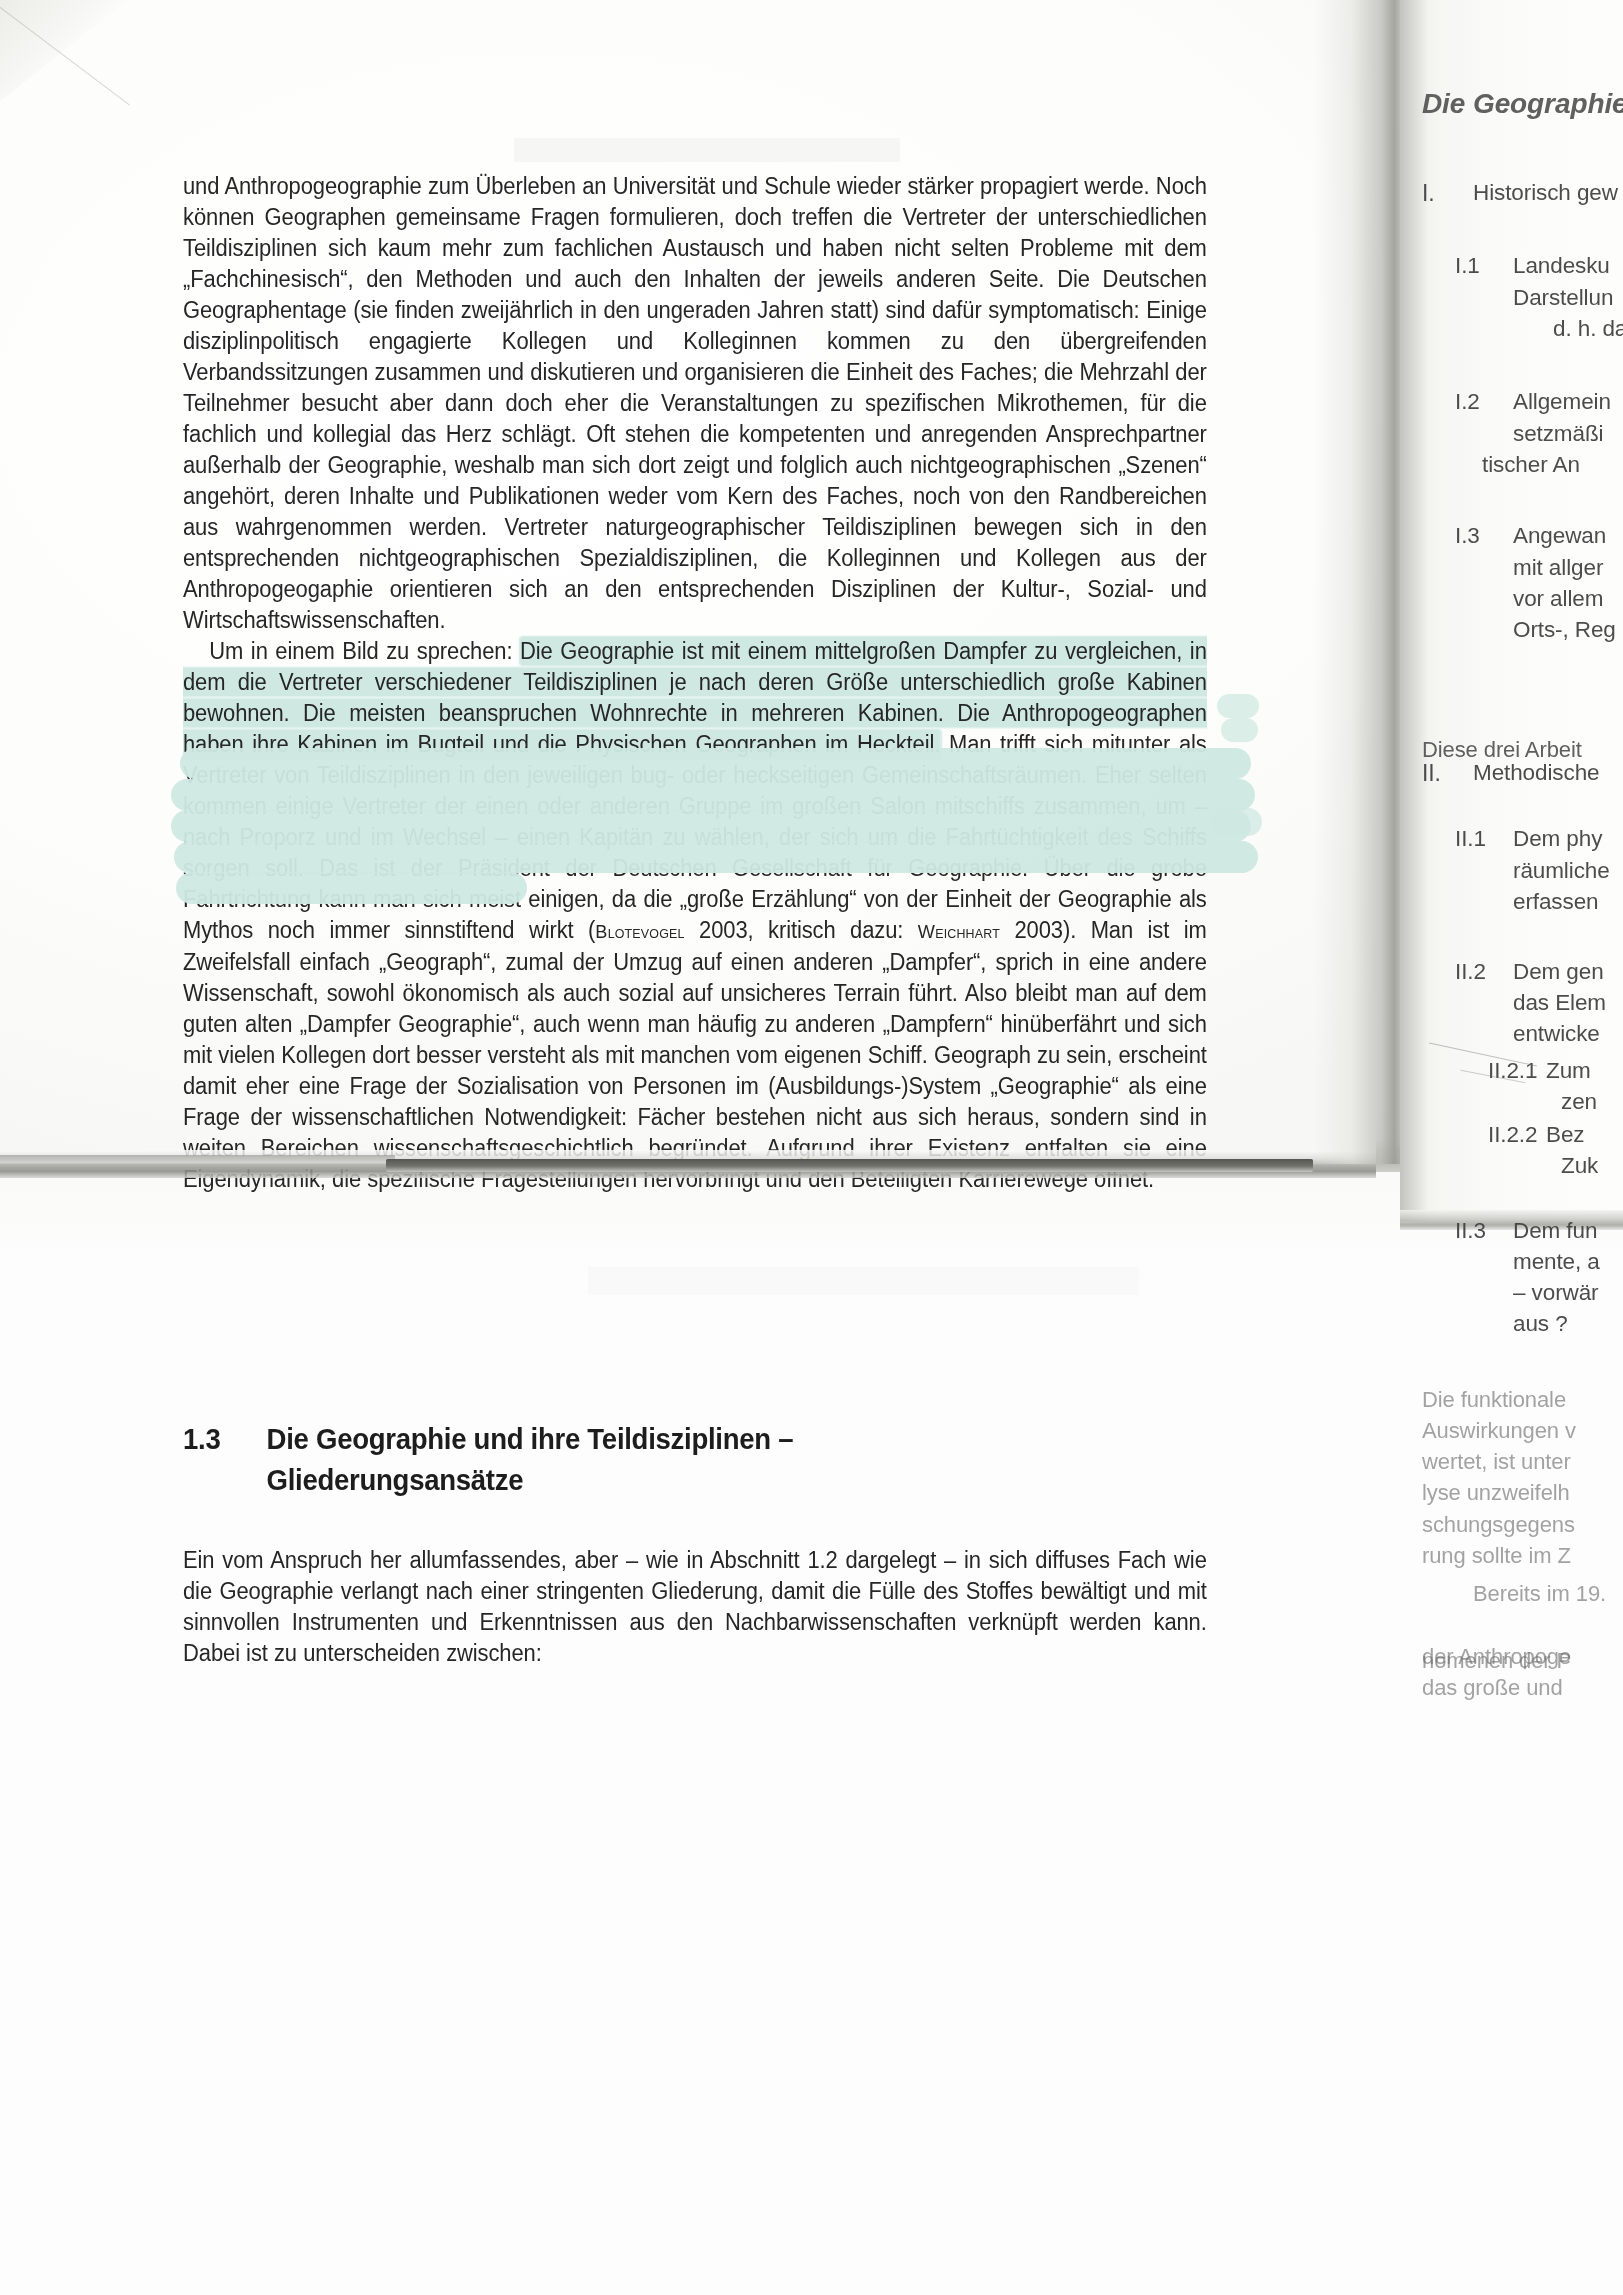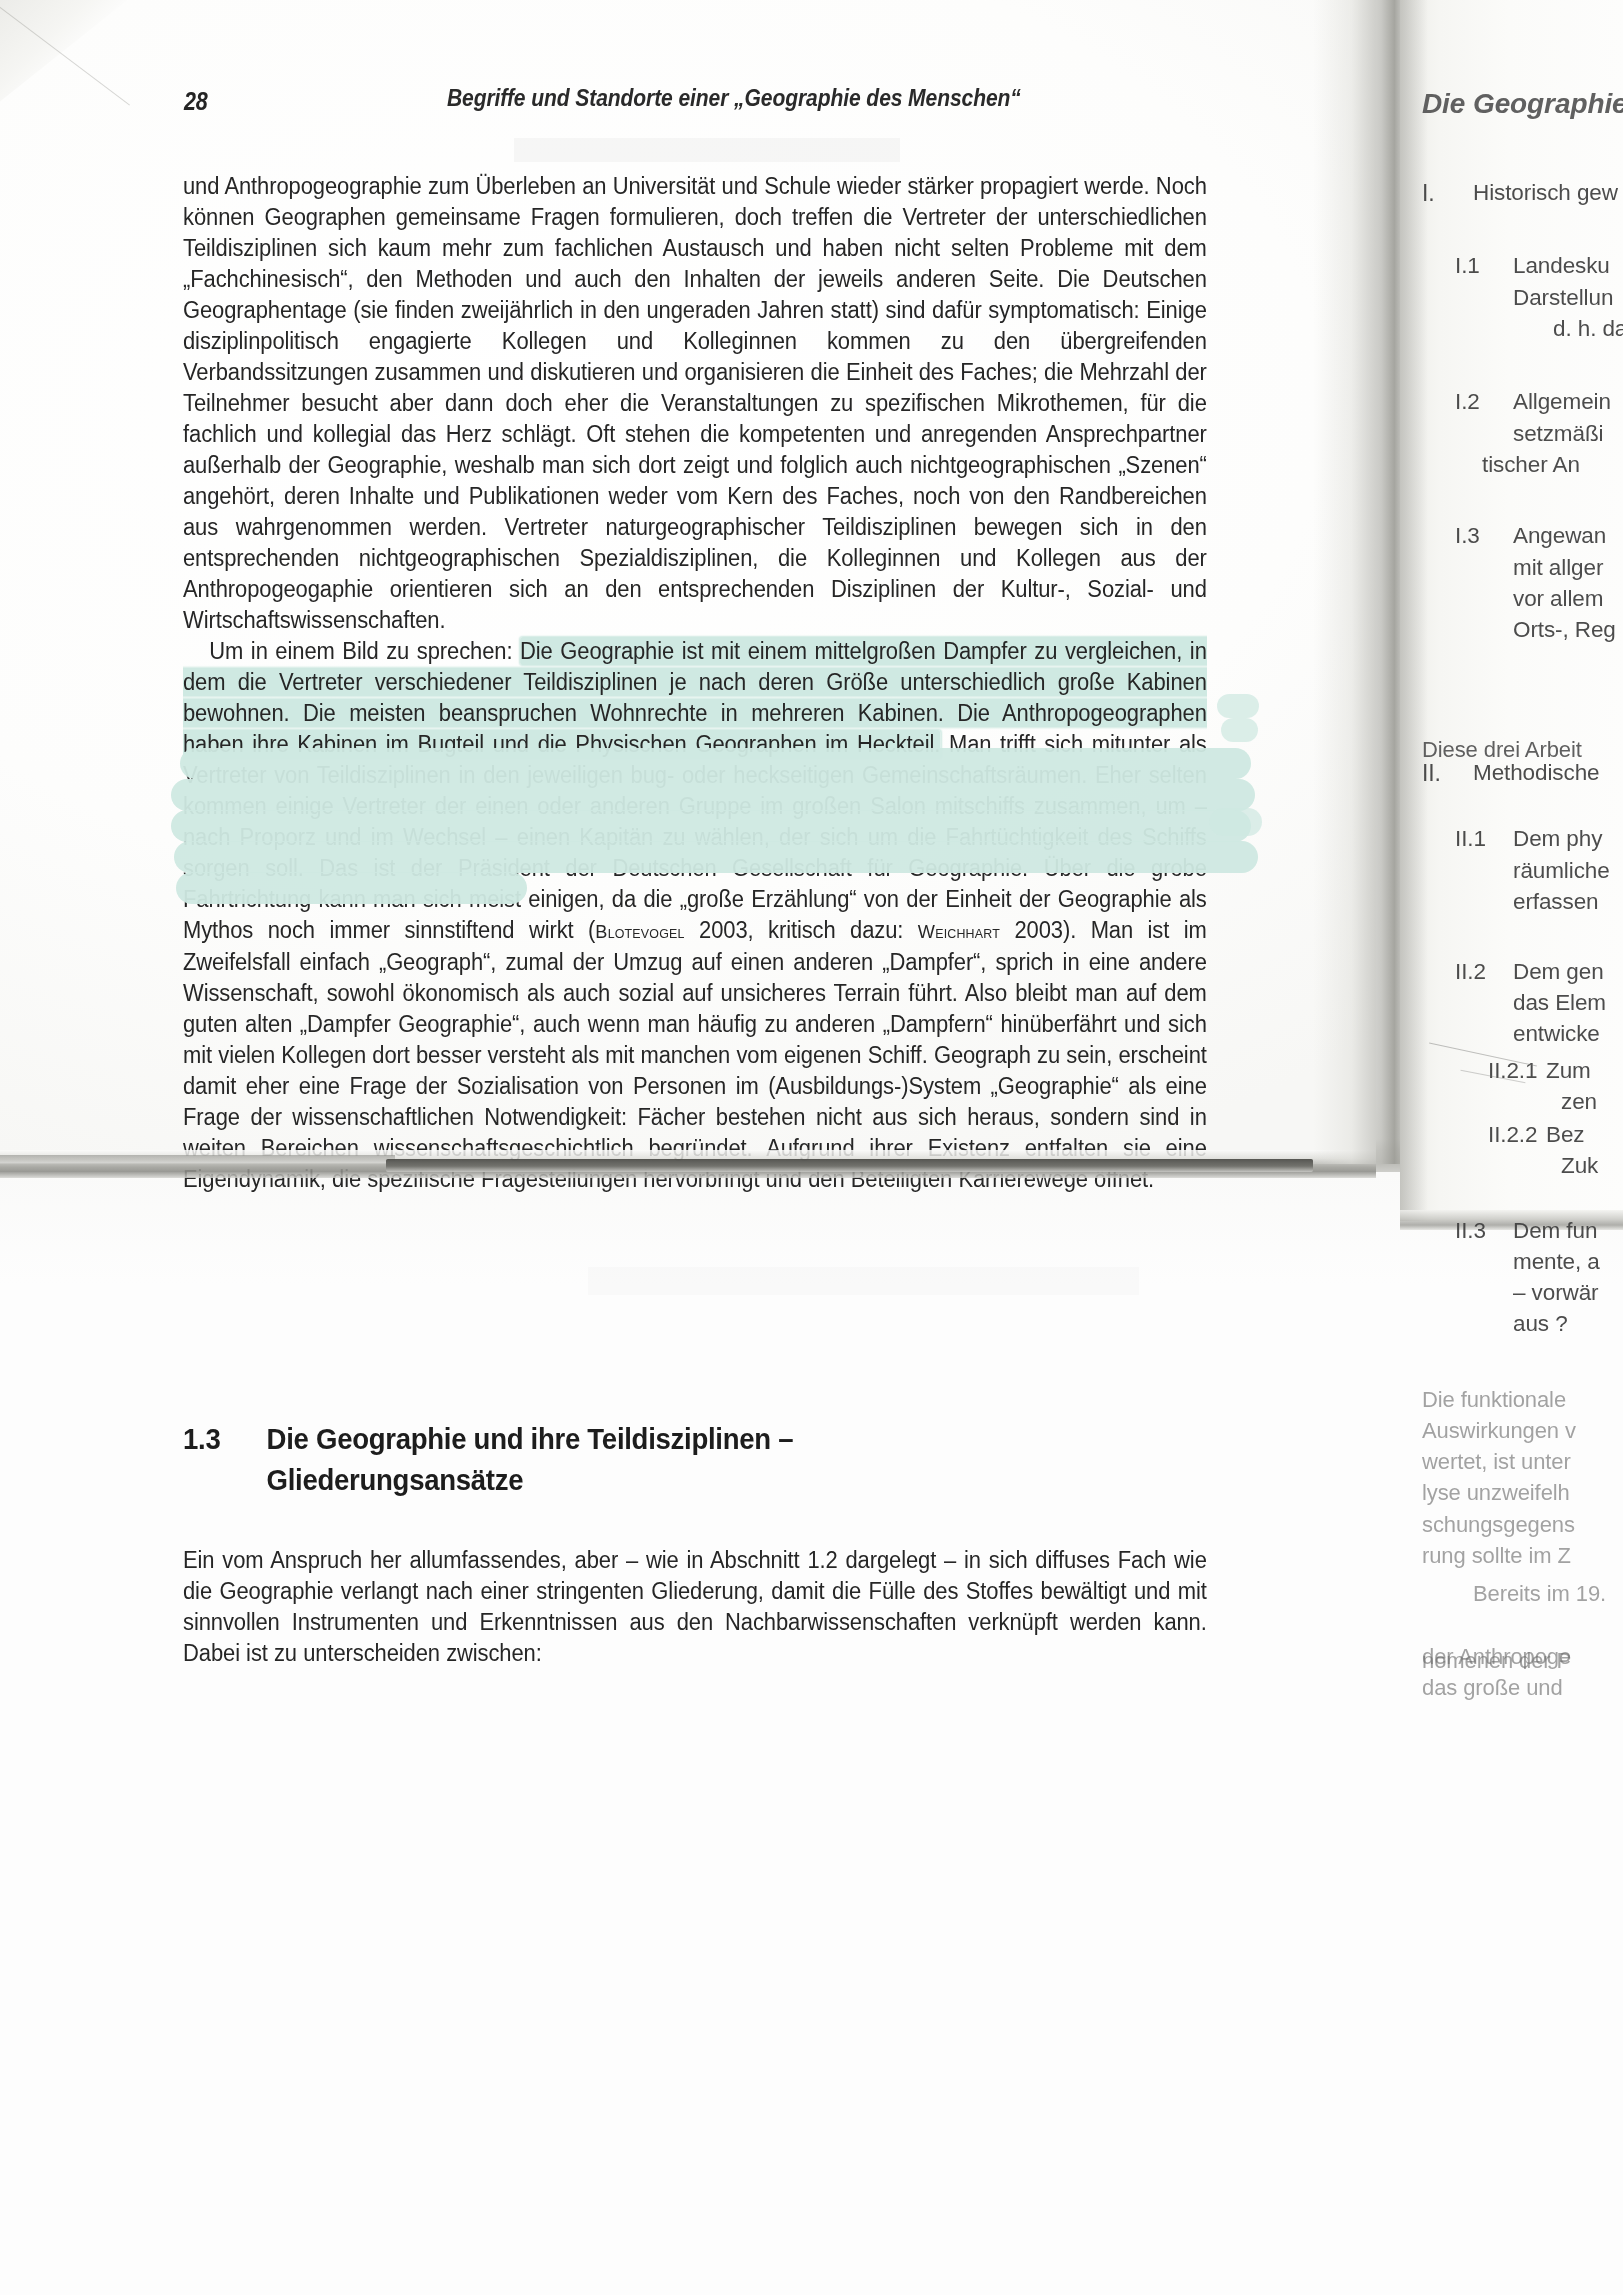--- a/index.html
+++ b/index.html
@@ -325,24 +325,20 @@
   <div class="page-left">
 
     <div class="corner-fold"></div>
     <div class="corner-fold-line"></div>
 
     <div class="streak" style="left:514px;top:138px;width:386px;height:24px;"></div>
     <div class="streak" style="left:588px;top:1267px;width:551px;height:27.5px;opacity:.55;"></div>
 
     <div class="page-content">
 
-      <div class="running-head">
-        <span class="folio">28</span>
-        <span class="rh-title">Begriffe und Standorte einer „Geographie des Menschen“</span>
-      </div>
 
       <div class="body-col">
 
         <p class="para">und Anthropogeographie zum Überleben an Universität und Schule wieder stärker propagiert werde. Noch können Geographen gemeinsame Fragen formulieren, doch treffen die Vertreter der unterschiedlichen Teildisziplinen sich kaum mehr zum fachlichen Austausch und haben nicht selten Probleme mit dem „Fachchinesisch“, den Methoden und auch den Inhalten der jeweils anderen Seite. Die Deutschen Geographentage (sie finden zweijährlich in den ungeraden Jahren statt) sind dafür symptomatisch: Einige disziplinpolitisch engagierte Kollegen und Kolleginnen kommen zu den übergreifenden Verbandssitzungen zusammen und diskutieren und organisieren die Einheit des Faches; die Mehrzahl der Teilnehmer besucht aber dann doch eher die Veranstaltungen zu spezifischen Mikrothemen, für die fachlich und kollegial das Herz schlägt. Oft stehen die kompetenten und anregenden Ansprechpartner außerhalb der Geographie, weshalb man sich dort zeigt und folglich auch nichtgeographischen „Szenen“ angehört, deren Inhalte und Publikationen weder vom Kern des Faches, noch von den Randbereichen aus wahrgenommen werden. Vertreter naturgeographischer Teildisziplinen bewegen sich in den entsprechenden nichtgeographischen Spezialdisziplinen, die Kolleginnen und Kollegen aus der Anthropogeogaphie orientieren sich an den entsprechenden Disziplinen der Kultur-, Sozial- und Wirtschaftswissenschaften.</p>
 
         <p class="para indent"><span>Um in einem Bild zu sprechen: </span><span class="hl">Die Geographie ist mit einem mittelgroßen Dampfer zu vergleichen, in dem die Vertreter verschiedener Teildisziplinen je nach deren Größe unterschiedlich große Kabinen bewohnen. Die meisten beanspruchen Wohnrechte in mehreren Kabinen. Die Anthropogeographen haben ihre Kabinen im Bugteil und die Physischen Geographen im Heckteil.</span><span> Man trifft sich mitunter als Vertreter von Teildisziplinen in den jeweiligen bug- oder heckseitigen Gemeinschaftsräumen. Eher selten kommen einige Vertreter der einen oder anderen Gruppe im großen Salon mitschiffs zusammen, um – nach Proporz und im Wechsel – einen Kapitän zu wählen, der sich um die Fahrtüchtigkeit des Schiffs sorgen soll. Das ist der Präsident der Deutschen Gesellschaft für Geographie. Über die grobe Fahrtrichtung kann man sich meist einigen, da die „große Erzählung“ von der Einheit der Geographie als Mythos noch immer sinnstiftend wirkt (</span><span class="smallcaps" style="font-variant:small-caps;">Blotevogel</span><span> 2003, kritisch dazu: </span><span class="smallcaps" style="font-variant:small-caps;">Weichhart</span><span> 2003).</span><span> Man ist im Zweifelsfall einfach „Geograph“, zumal der Umzug auf einen anderen „Dampfer“, sprich in eine andere Wissenschaft, sowohl ökonomisch als auch sozial auf unsicheres Terrain führt. Also bleibt man auf dem guten alten „Dampfer Geographie“, auch wenn man häufig zu anderen „Dampfern“ hinüberfährt und sich mit vielen Kollegen dort besser versteht als mit manchen vom eigenen Schiff. Geograph zu sein, erscheint damit eher eine Frage der Sozialisation von Personen im (Ausbildungs-)System „Geographie“ als eine Frage der wissenschaftlichen Notwendigkeit: Fächer bestehen nicht aus sich heraus, sondern sind in weiten Bereichen wissenschaftsgeschichtlich begründet. Aufgrund ihrer Existenz entfalten sie eine Eigendynamik, die spezifische Fragestellungen hervorbringt und den Beteiligten Karrierewege öffnet.</span></p>
 
       </div>
 
       <div class="hl-blob" style="left:180px; top:748px;  width:1071px; height:31px;"></div>

